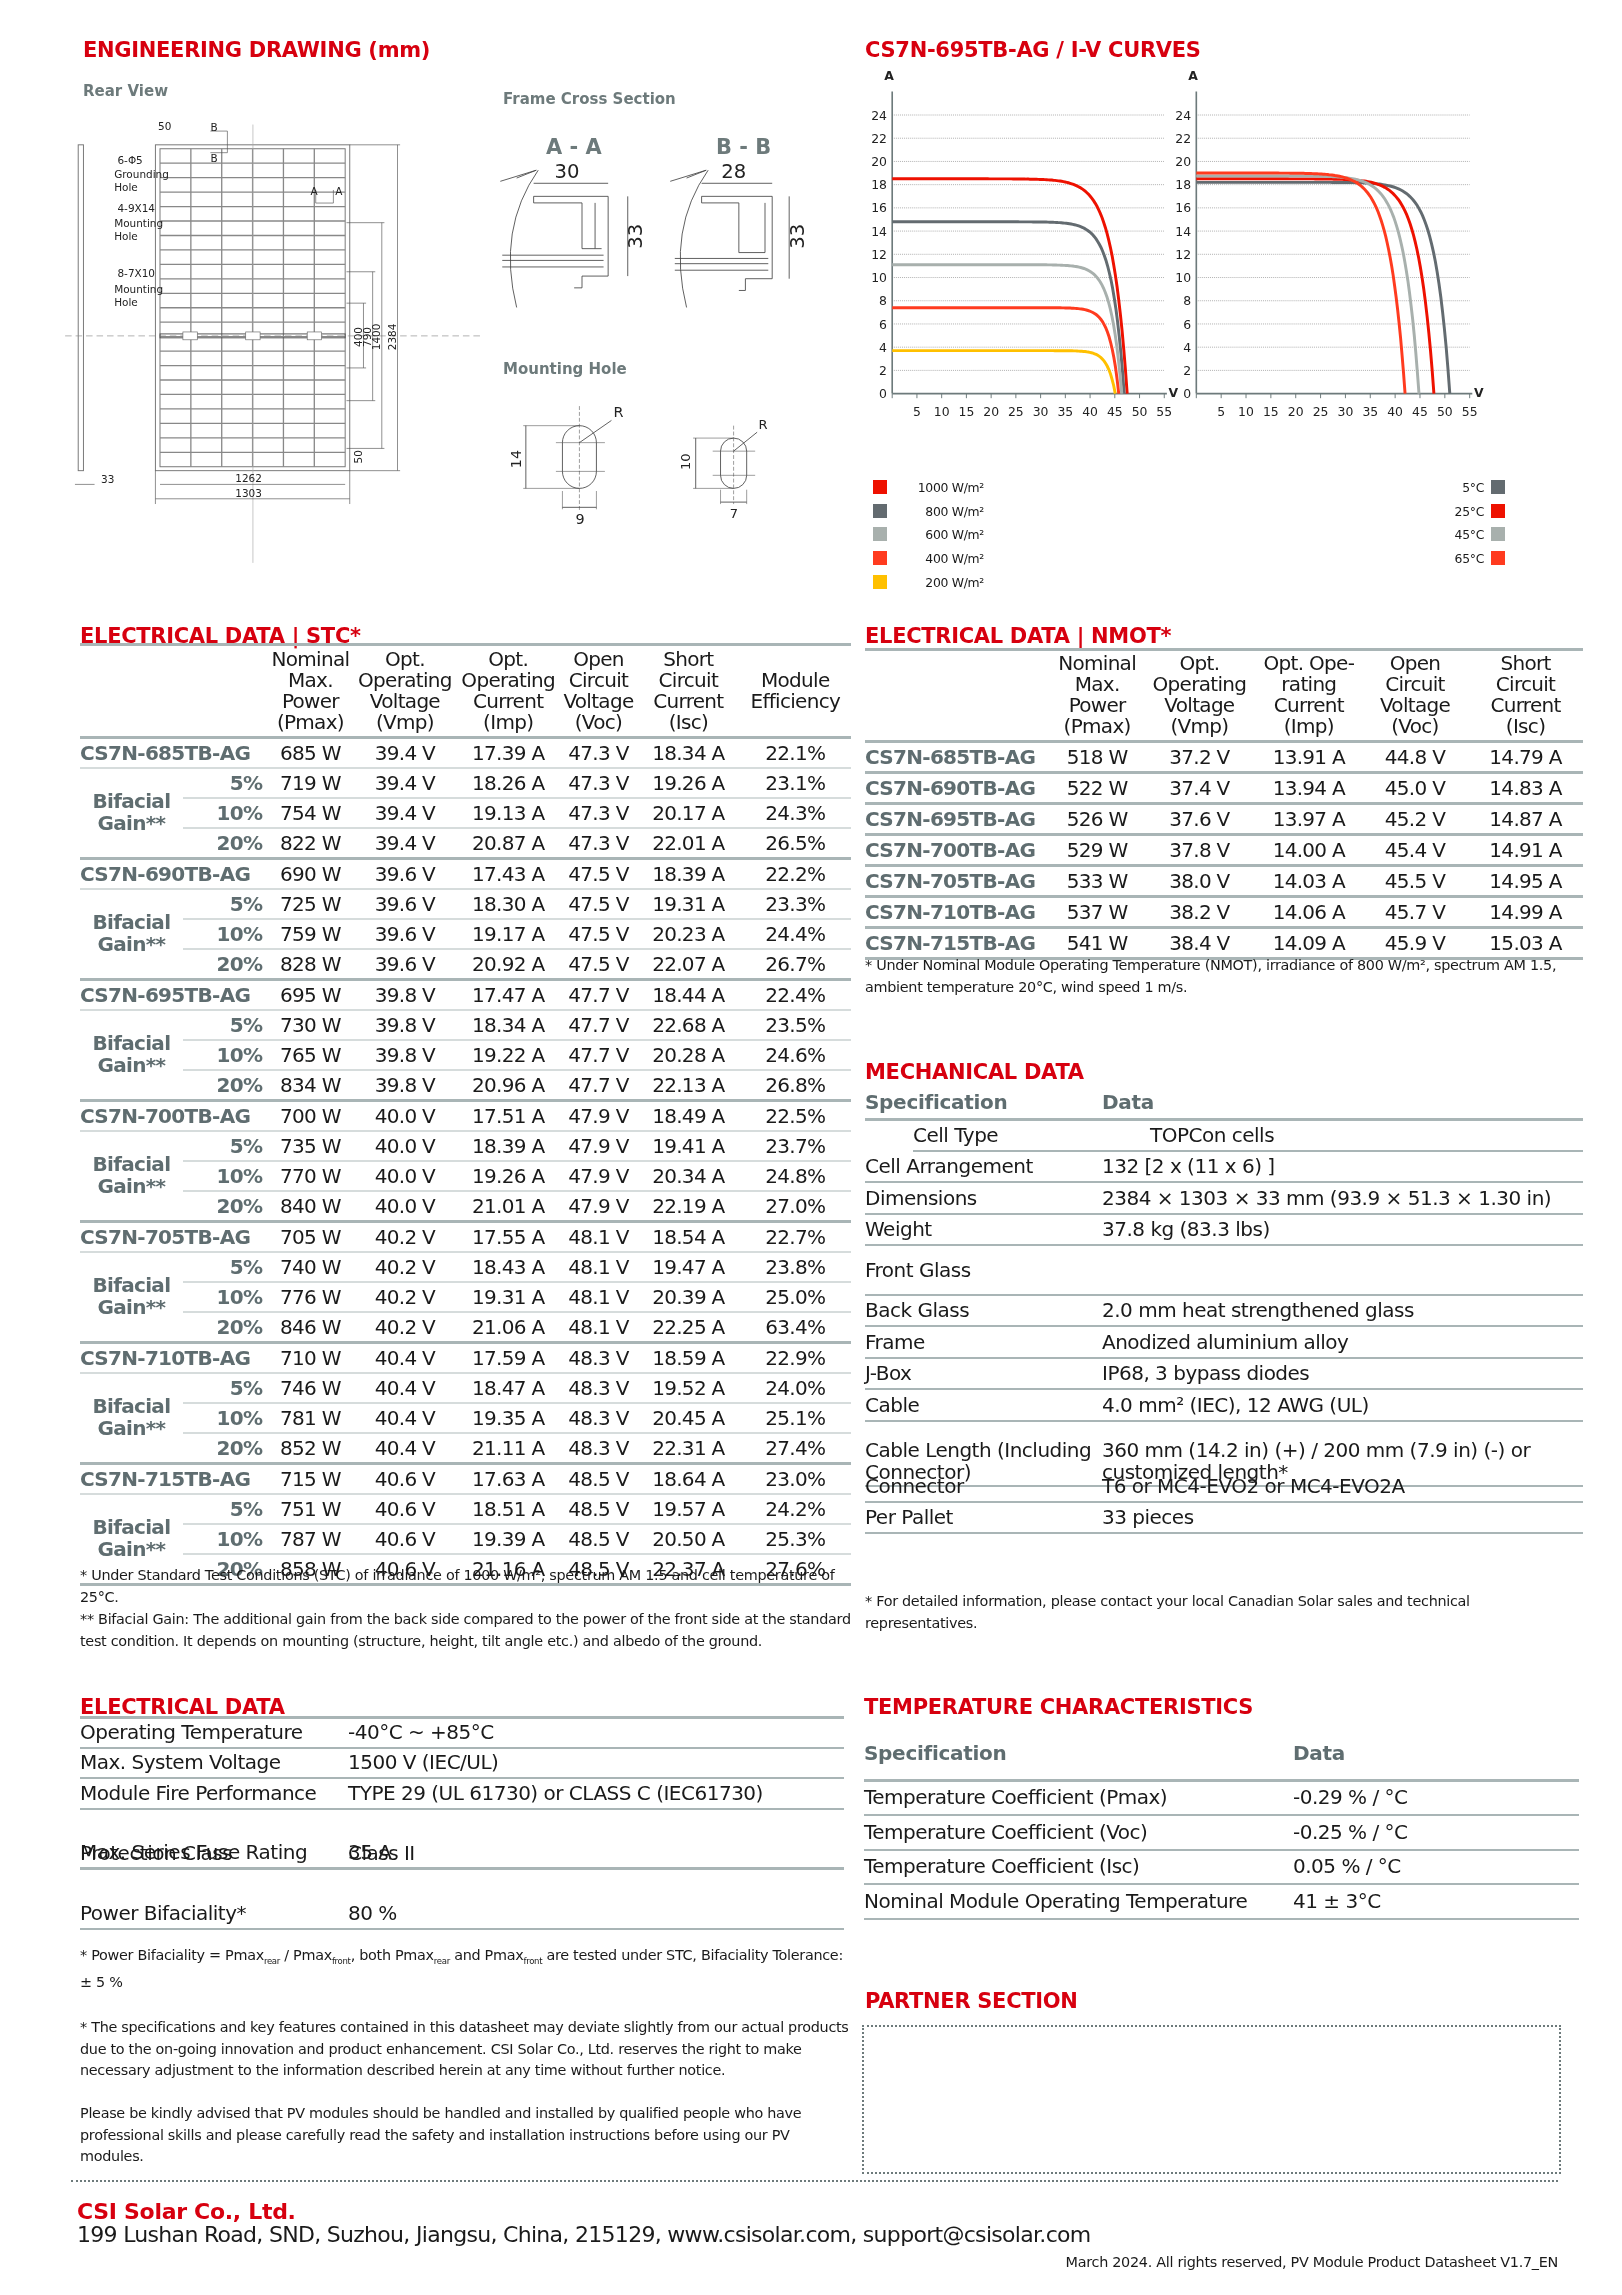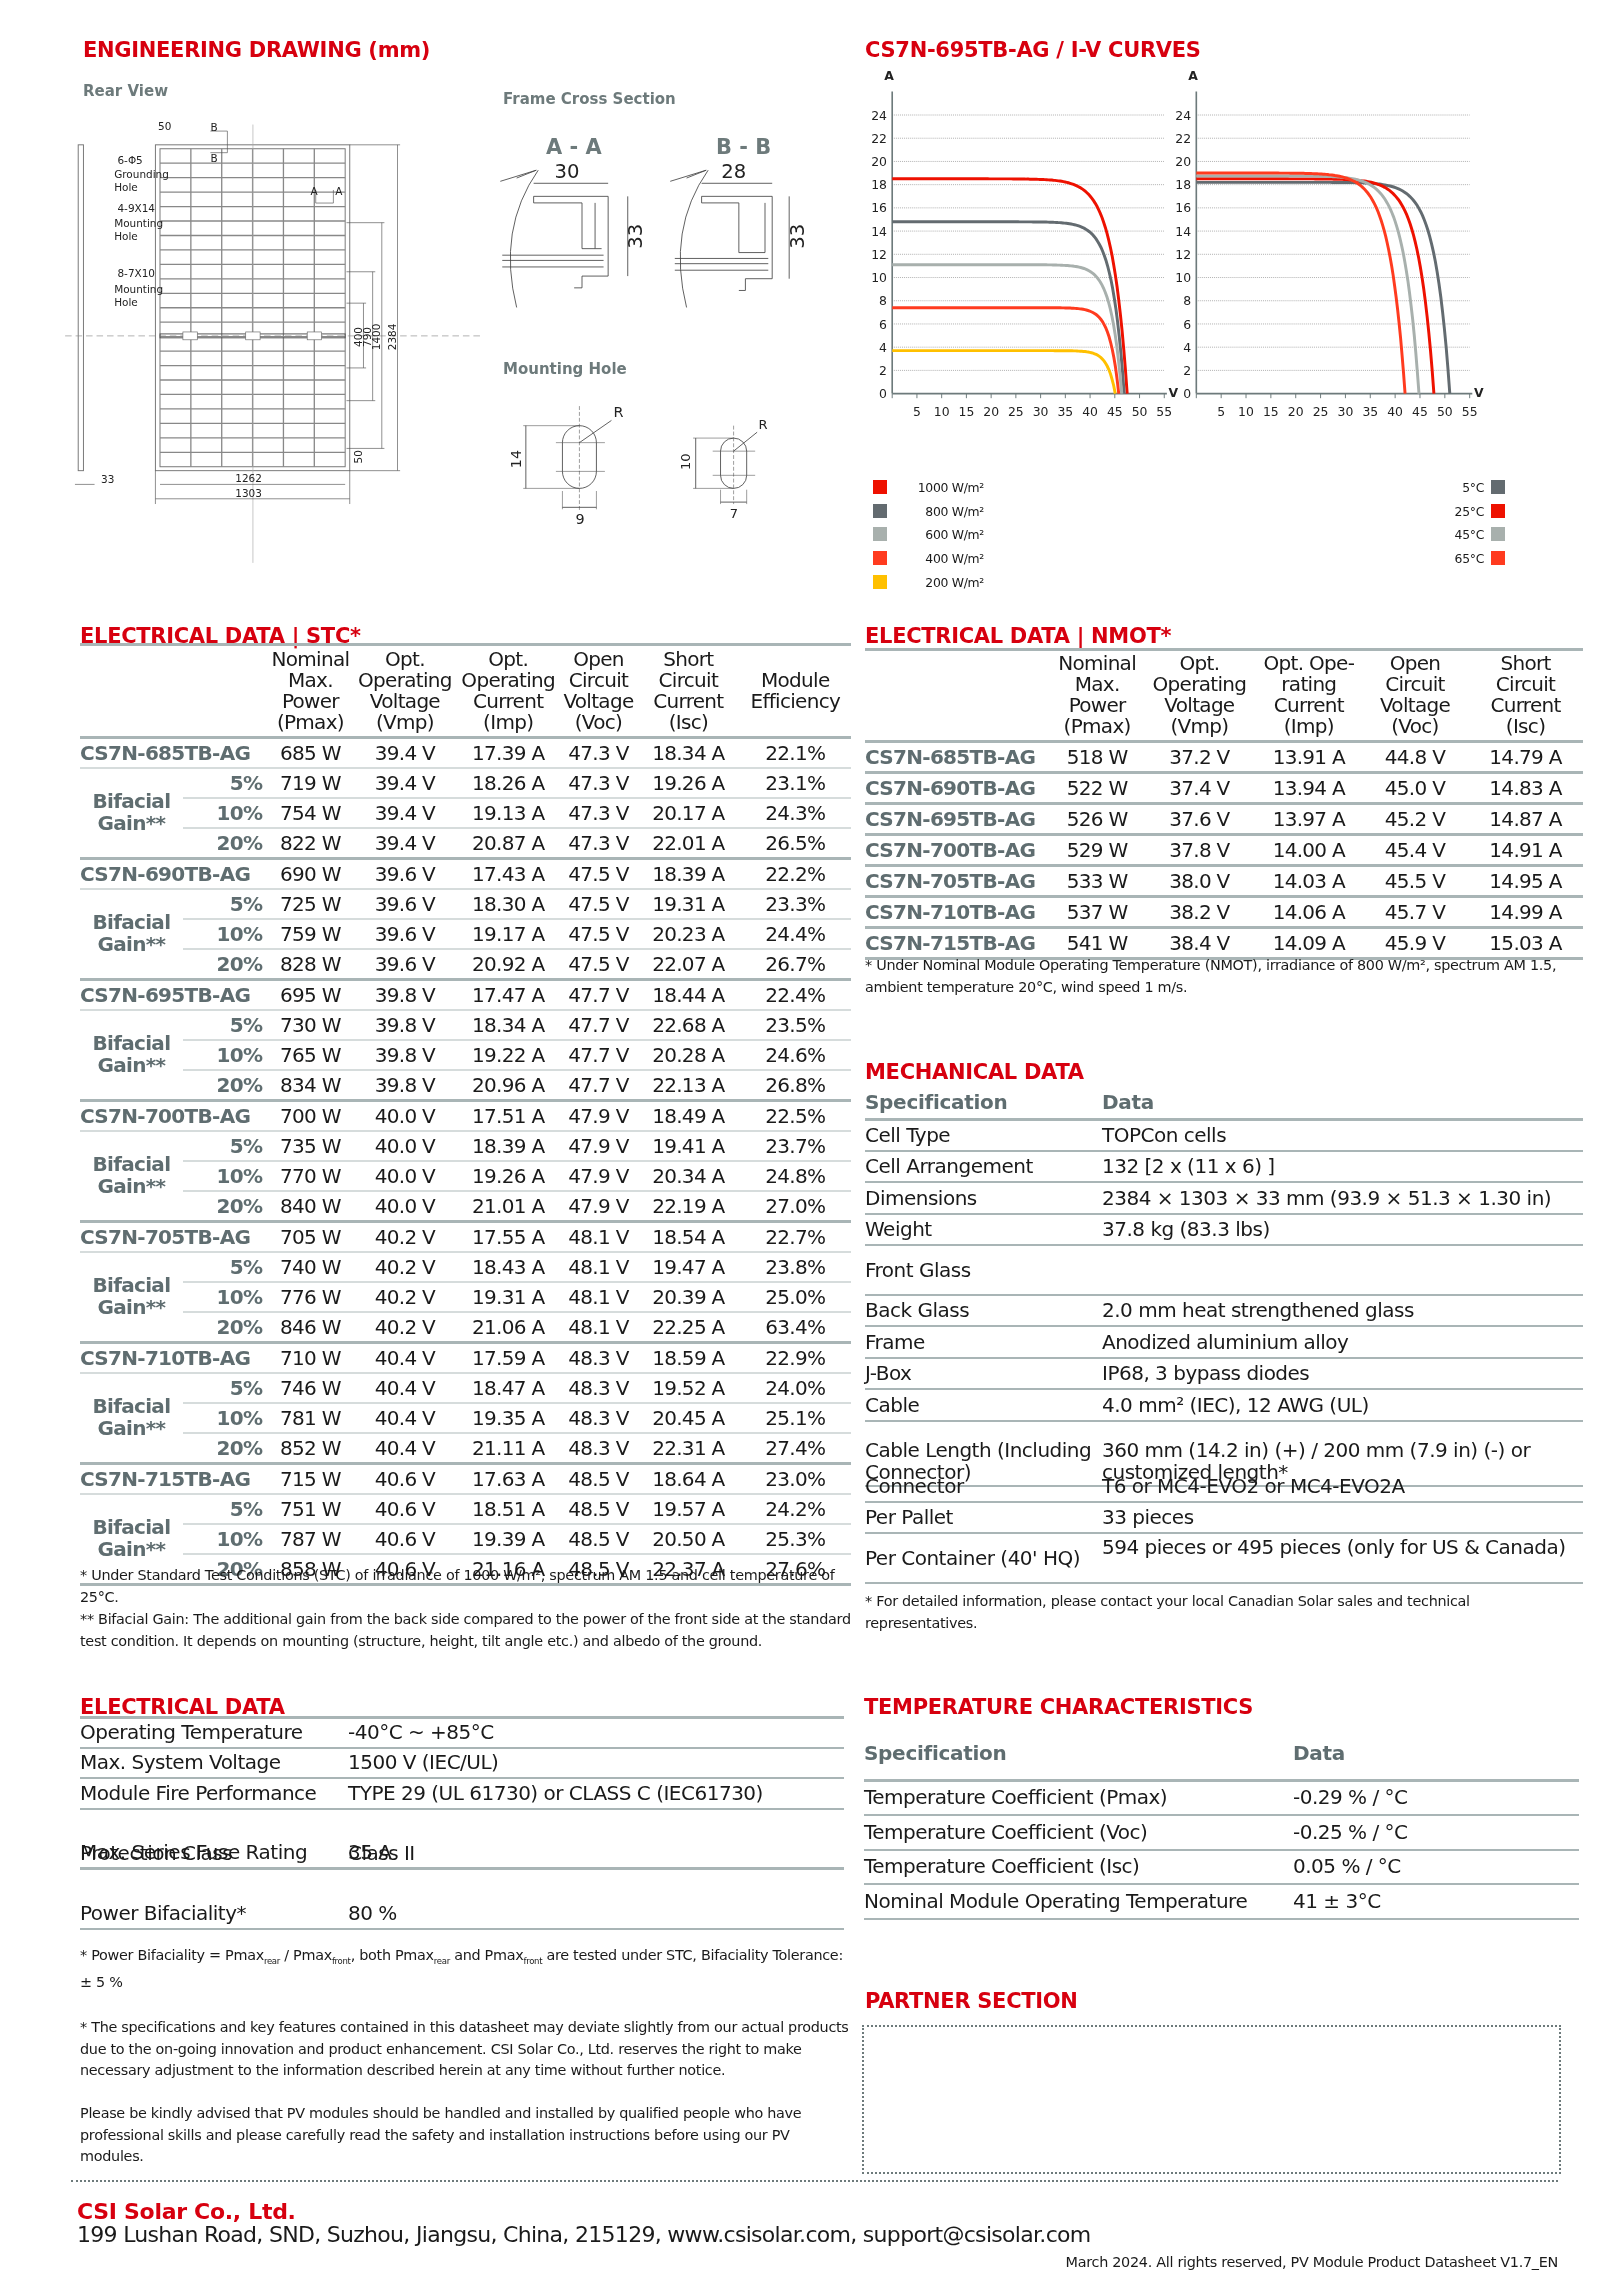--- a/index.html
+++ b/index.html
@@ -825,21 +825,21 @@
 </table>
 <div class="abs note" style="left:865px; top:955px; width:720px;">* Under Nominal Module Operating Temperature (NMOT), irradiance of 800 W/m², spectrum AM 1.5, ambient temperature 20°C, wind speed 1 m/s.</div>
 
 <div class="abs red-title" style="left:865px; top:1060px;">MECHANICAL DATA</div>
 <div class="abs" style="left:865px; top:1090px; width:718px; height:29.4px;">
   <span class="abs" style="left:0; top:0; font-size:20px; font-weight:bold; color:#5f6d70; font-family:'DejaVu Sans',sans-serif; letter-spacing:-0.3px;">Specification</span>
   <span class="abs" style="left:237px; top:0; font-size:20px; font-weight:bold; color:#5f6d70; font-family:'DejaVu Sans',sans-serif; letter-spacing:-0.3px;">Data</span>
 </div>
 <div class="abs" style="left:865px; top:1118px; width:718px; height:3.3px; background:#a9b5b6;"></div>
 <div class="abs" id="mech-rows" style="left:865px; top:1121px; width:718px; height:478px;">
-    <div class="kv-row" style="top:0px; height:29px;">
+    <div class="kv-row" style="top:0px; height:29px;margin-left:48px;">
       <span style="left:0; top:3.6px; white-space:normal; width:230px;">Cell Type</span>
       <span style="left:237px; top:3.6px; white-space:normal; width:469px; line-height:21.6px;">TOPCon cells</span>
     </div>
     <div class="kv-row" style="top:31px; height:29px;">
       <span style="left:0; top:3.6px; white-space:normal; width:230px;">Cell Arrangement</span>
       <span style="left:237px; top:3.6px; white-space:normal; width:469px; line-height:21.6px;">132 [2 x (11 x 6) ]</span>
     </div>
     <div class="kv-row" style="top:63px; height:29px;">
       <span style="left:0; top:3.6px; white-space:normal; width:230px;">Dimensions</span>
       <span style="left:237px; top:3.6px; white-space:normal; width:469px; line-height:21.6px;">2384 × 1303 × 33 mm (93.9 × 51.3 × 1.30 in)</span>
@@ -871,24 +871,20 @@
       <span style="left: 0px; top: 2px; white-space: normal; width: 230px;">Cable Length (Including Connector)</span>
       <span style="left:237px; top:2px; white-space:normal; width:469px; line-height:21.6px;">360 mm (14.2 in) (+) / 200 mm (7.9 in) (-) or customized length*</span>
     </div>
     <div class="kv-row" style="top:351px; height:29px;">
       <span style="left:0; top:3.6px; white-space:normal; width:230px;">Connector</span>
       <span style="left:237px; top:3.6px; white-space:normal; width:469px; line-height:21.6px;">T6 or MC4-EVO2 or MC4-EVO2A</span>
     </div>
     <div class="kv-row" style="top:382px; height:29px;">
       <span style="left:0; top:3.6px; white-space:normal; width:230px;">Per Pallet</span>
       <span style="left:237px; top:3.6px; white-space:normal; width:469px; line-height:21.6px;">33 pieces</span>
-    </div>
-    <div class="kv-row" style="top:414px; height:47px;">
-      <span style="left:0; top:12.8px; white-space:normal; width:230px;">Per Container (40' HQ)</span>
-      <span style="left:237px; top:2px; white-space:normal; width:469px; line-height:21.6px;">594 pieces or 495 pieces (only for US &amp; Canada)</span>
     </div>
   </div>
 <div class="abs note" style="left:865px; top:1591px; width:720px;">* For detailed information, please contact your local Canadian Solar sales and technical representatives.</div>
 
 <div class="abs red-title" style="left:864px; top:1695px;">TEMPERATURE CHARACTERISTICS</div>
 <div class="abs" style="left:864px; top:1741px; width:715px; height:29.4px;">
   <span class="abs" style="left:0; top:0; font-size:20px; font-weight:bold; color:#5f6d70; font-family:'DejaVu Sans',sans-serif; letter-spacing:-0.3px;">Specification</span>
   <span class="abs" style="left:429px; top:0; font-size:20px; font-weight:bold; color:#5f6d70; font-family:'DejaVu Sans',sans-serif; letter-spacing:-0.3px;">Data</span>
 </div>
 <div class="abs" style="left:864px; top:1779px; width:715px; height:2.6px; background:#a9b5b6;"></div>

